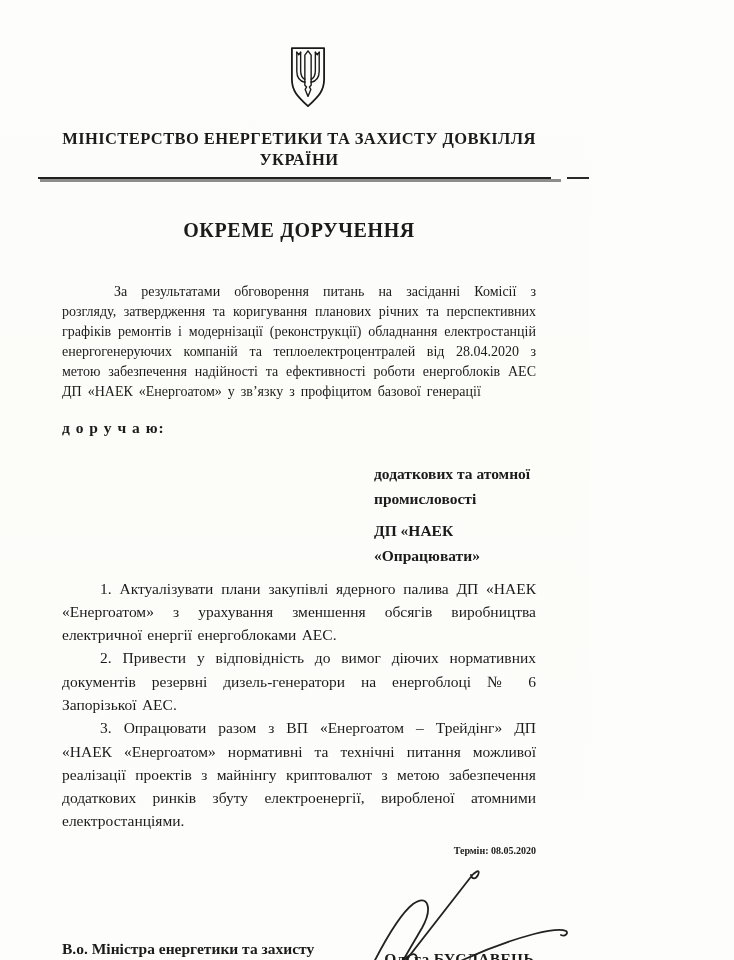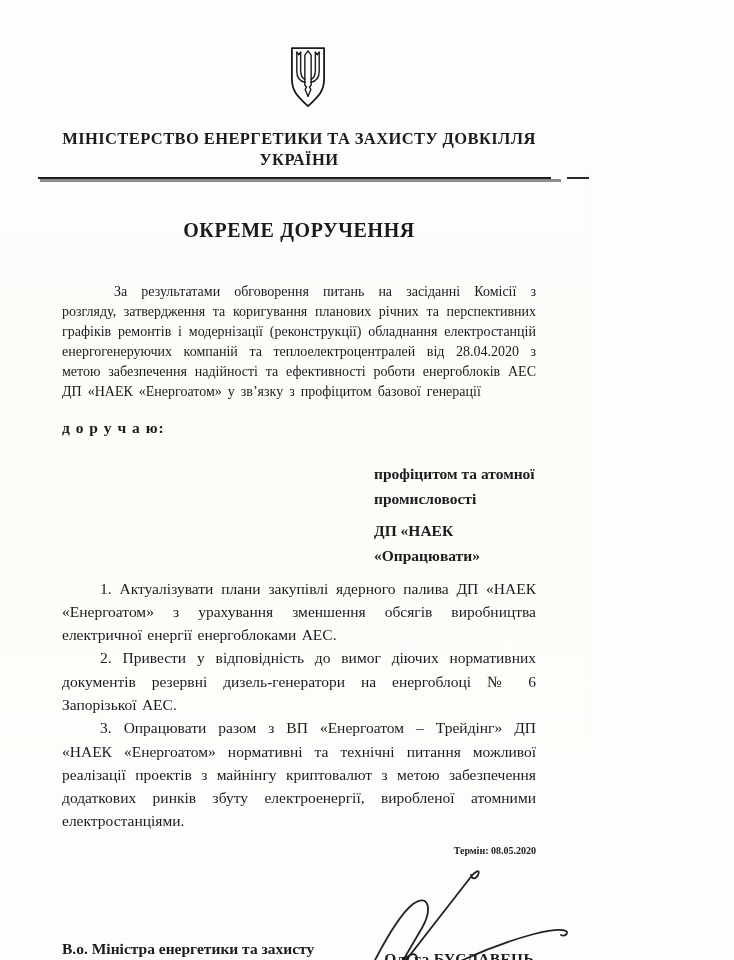--- a/index.html
+++ b/index.html
@@ -184,21 +184,21 @@
       <div class="edge-dash"></div>
     </div>
 
     <div class="doc-title">ОКРЕМЕ ДОРУЧЕННЯ</div>
 
     <p class="intro">За результатами обговорення питань на засіданні Комісії з розгляду, затвердження та коригування планових річних та перспективних графіків ремонтів і модернізації (реконструкції) обладнання електростанцій енергогенеруючих компаній та теплоелектроцентралей від 28.04.2020 з метою забезпечення надійності та ефективності роботи енергоблоків АЕС ДП «НАЕК «Енергоатом» у зв’язку з профіцитом базової генерації</p>
 
     <div class="instruct-word">д о р у ч а ю:</div>
 
     <div class="addressee">
-      <div>профіцитом та атомної промисловості</div>
+      <div>додаткових та атомної промисловості</div>
     </div>
     <div class="addressee-company">ДП «НАЕК «Опрацювати»</div>
 
     <div class="items">
       <p class="item">1. Актуалізувати плани закупівлі ядерного палива ДП «НАЕК «Енергоатом» з урахування зменшення обсягів виробництва електричної енергії енергоблоками АЕС.</p>
       <p class="item">2. Привести у відповідність до вимог діючих нормативних документів резервні дизель-генератори на енергоблоці № 6 Запорізької АЕС.</p>
       <p class="item">3. Опрацювати разом з ВП «Енергоатом – Трейдінг» ДП «НАЕК «Енергоатом» нормативні та технічні питання можливої реалізації проектів з майнінгу криптовалют з метою забезпечення додаткових ринків збуту електроенергії, виробленої атомними електростанціями.</p>
     </div>
 
     <div class="deadline">Термін: 08.05.2020</div>

